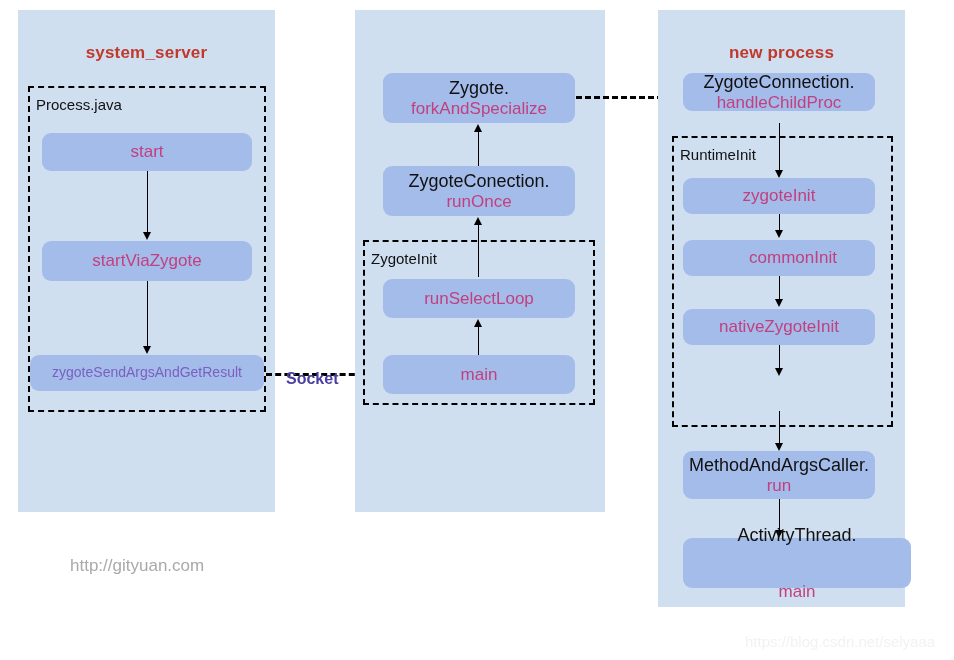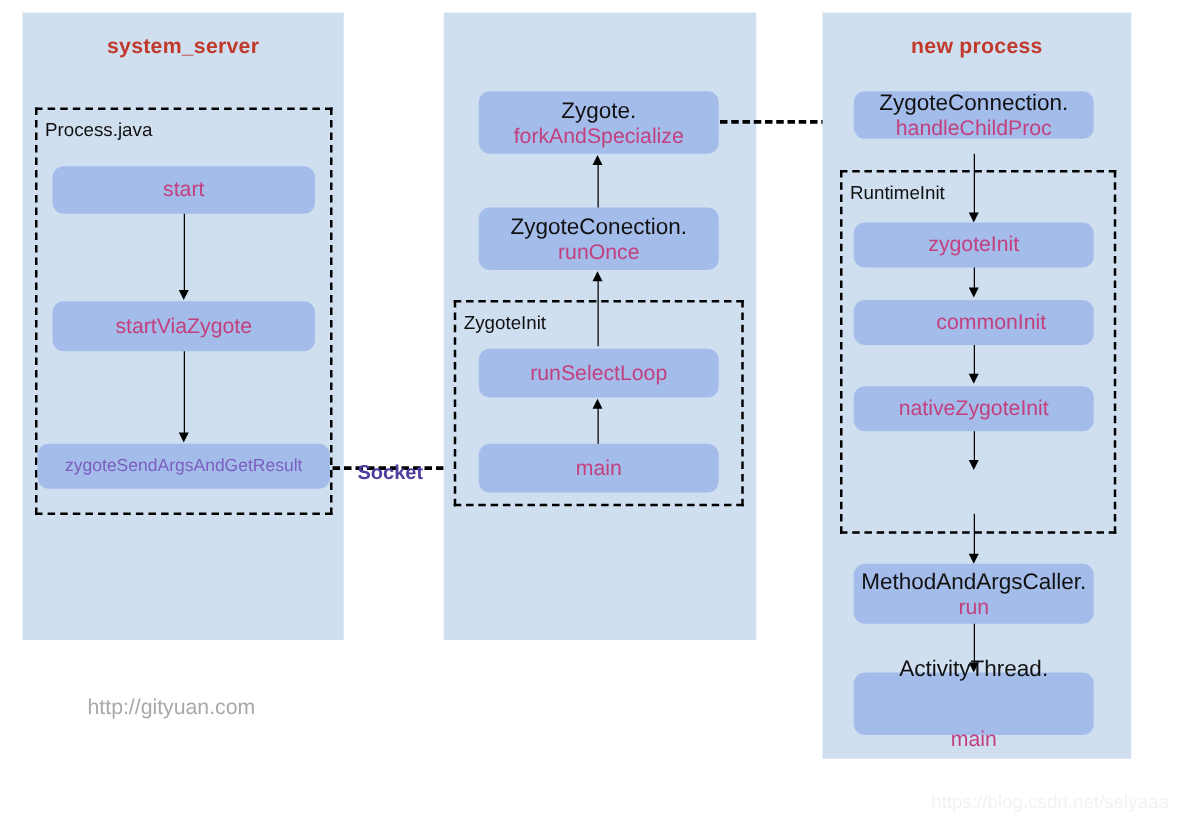--- a/index.html
+++ b/index.html
@@ -25,20 +25,21 @@
   }
   .lane-title {
     position: absolute;
     left: 0;
     right: 0;
     text-align: center;
     color: #c0392b;
     font-weight: bold;
     font-size: 17px;
     letter-spacing: 0.2px;
+    margin-top: 16px;
   }
 
   
   .group {
     position: absolute;
     border: 2px dashed #000000;
     box-sizing: border-box;
   }
   .group-label {
     position: absolute;
@@ -241,21 +242,21 @@
   <div class="arrowhead-down" style="left:774.5px; top:443px;"></div>
 
   <div class="node" style="left:683px; top:451px; width:192px; height:48px;">
     <span class="cls">MethodAndArgsCaller.</span>
     <span class="mth">run</span>
   </div>
 
   <div class="vline" style="left:779px; top:499px; height:32px;"></div>
   <div class="arrowhead-down" style="left:774.5px; top:530px;"></div>
 
-  <div class="node" style="left:683px; top:538px; width:192px; height:50px;gap:36px;">
+  <div class="node" style="left:683px; top:538px; width:228px; height:50px;gap:36px;">
     <span class="cls">ActivityThread.</span>
     <span class="mth">main</span>
   </div>
 
   <div class="wm-left" style="left:70px; top:556px;">http://gityuan.com</div>
   <div class="wm-right" style="left:745px; top:633px;">https://blog.csdn.net/selyaaa</div>
 
 </div>
 
 </body></html>

